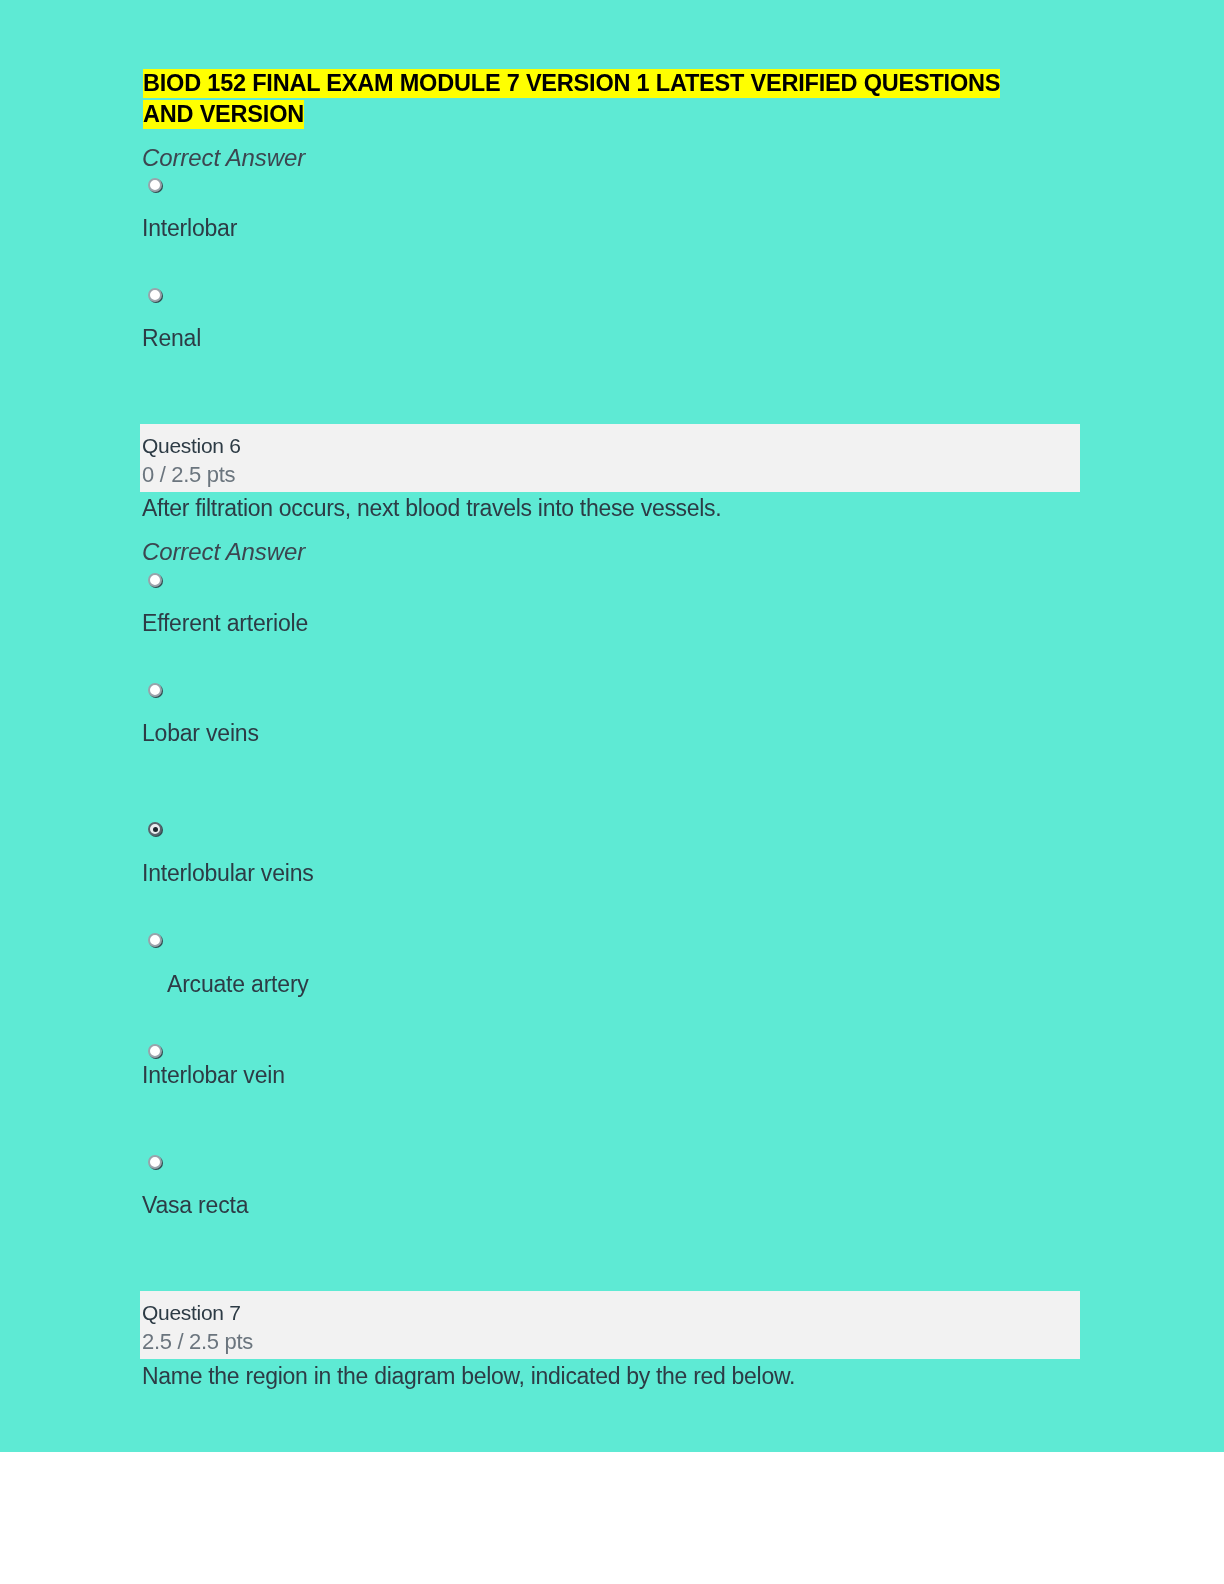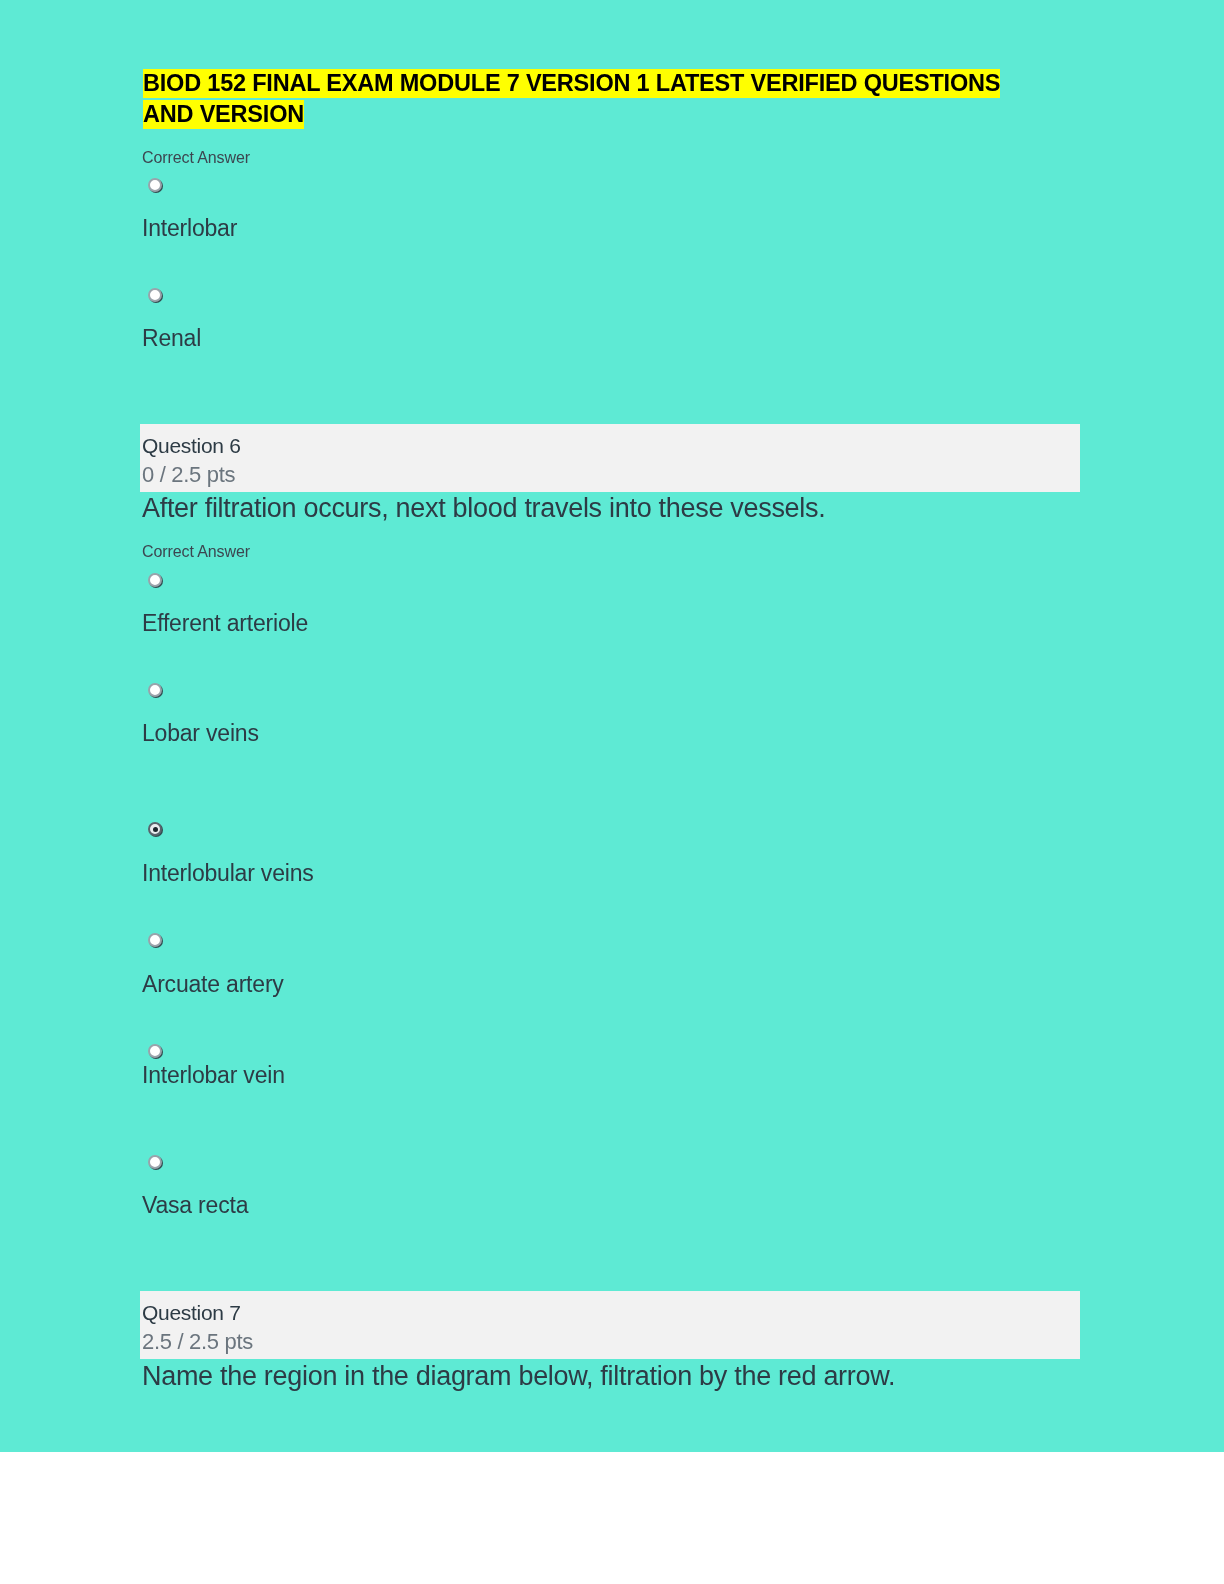--- a/index.html
+++ b/index.html
@@ -42,25 +42,26 @@
     background: #ffff00;
     box-decoration-break: clone;
     -webkit-box-decoration-break: clone;
     padding: 1px 0 2px 0;
   }
 
   
   .correct-answer-label {
     position: absolute;
     left: 142px;
-    font-size: 16px;
+    font-size: 24px;
     line-height: 28px;
     color: #3c4650;
     letter-spacing: -0.1px;
     white-space: nowrap;
+    font-style: italic;
   }
 
   .option-label {
     position: absolute;
     left: 142px;
     font-size: 23px;
     line-height: 28px;
     color: #2d3b45;
     letter-spacing: -0.2px;
     white-space: nowrap;
@@ -120,21 +121,21 @@
     font-size: 22px;
     line-height: 26px;
     color: #6b757e;
     letter-spacing: -0.3px;
     white-space: nowrap;
   }
 
   .q-prompt {
     position: absolute;
     left: 142px;
-    font-size: 27px;
+    font-size: 23px;
     line-height: 28px;
     color: #2d3b45;
     letter-spacing: -0.3px;
     white-space: nowrap;
   }
 </style>
 </head>
 <body>
 
 <div class="page">
@@ -164,28 +165,28 @@
   <div class="radio" style="top:573px;"></div>
   <div class="option-label" style="top:609px;">Efferent arteriole</div>
 
   <div class="radio" style="top:683px;"></div>
   <div class="option-label" style="top:719px;">Lobar veins</div>
 
   <div class="radio selected" style="top:822px;"></div>
   <div class="option-label" style="top:859px;">Interlobular veins</div>
 
   <div class="radio" style="top:933px;"></div>
-  <div class="option-label" style="top:970px;">Arcuate artery</div>
+  <div class="option-label" style="top:970px;margin-left:25px;">Arcuate artery</div>
 
   <div class="radio" style="top:1044px;"></div>
   <div class="option-label" style="top:1025px;margin-top:36px;">Interlobar vein</div>
 
   <div class="radio" style="top:1155px;"></div>
   <div class="option-label" style="top:1191px;">Vasa recta</div>
 
   <div class="q-band" style="top:1291px; height:68px;">
     <div class="q-title">Question 7</div>
     <div class="q-points">2.5 / 2.5 pts</div>
   </div>
 
-  <div class="q-prompt" style="top:1362px;">Name the region in the diagram below, filtration by the red arrow.</div>
+  <div class="q-prompt" style="top:1362px;">Name the region in the diagram below, indicated by the red below.</div>
 
 </div>
 
 </body></html>

